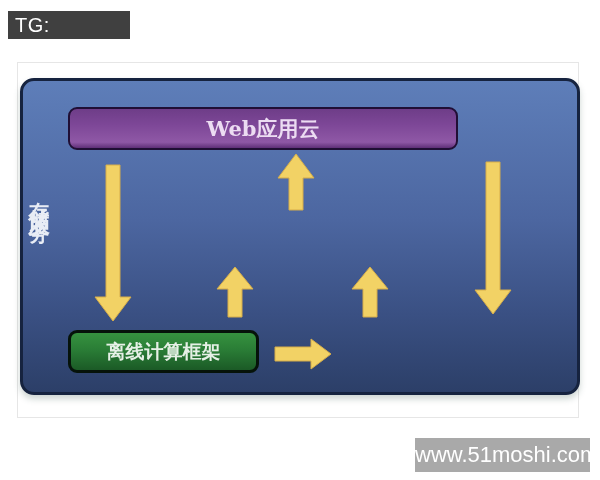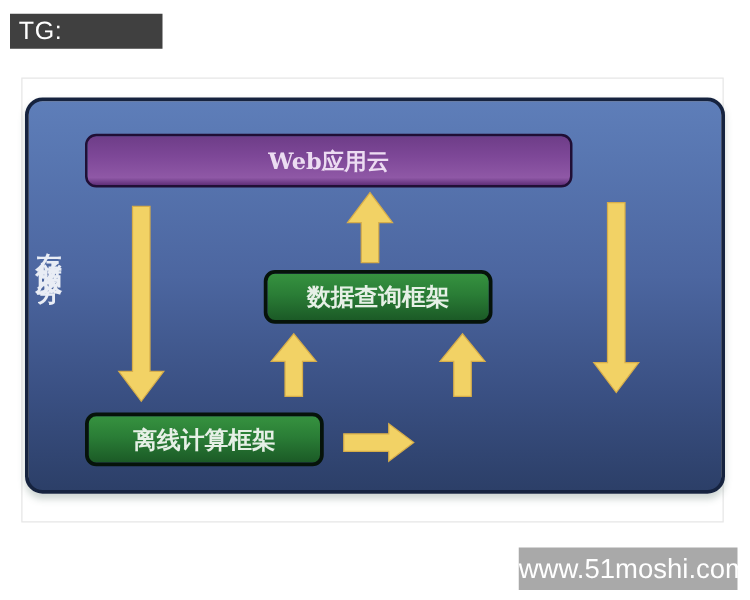--- a/index.html
+++ b/index.html
@@ -42,21 +42,21 @@
   .node {
     position: absolute; display: flex; align-items: center; justify-content: center;
     font-family: "DejaVu Serif", "Liberation Serif", serif; font-weight: bold;
     color: #f0ecf2; border-radius: 9px;
   }
 
   .node-purple {
     left: 45px; top: 26px; width: 390px; height: 43px;
     border: 2px solid #200f35;
     background: linear-gradient(180deg, #6e3d88 0%, #7d4797 40%, #8f58a6 85%, #5f2f78 100%);
-    font-size: 18px; color: #ecdcf2;
+    font-size: 21px; color: #ecdcf2;
   }
 
   .node-green {
     border: 3px solid #06130a;
     background: linear-gradient(180deg, #36923f 0%, #2a7d36 45%, #1b5a26 100%);
     font-size: 19px; color: #e6f0e6;
   }
 
   .node-query    { left: 188px; top: 135px; width: 183px; height: 43px; }
   .node-realtime { left: 45px;  top: 249px; width: 191px; height: 43px; }
@@ -84,23 +84,20 @@
     <polygon points="205,236 205,208 194,208 212,186 230,208 219,208 219,236"></polygon>
     <polygon points="340,236 340,208 329,208 347,186 365,208 354,208 354,236"></polygon>
     <polygon points="463,81 477,81 477,209 488,209 470,233 452,209 463,209"></polygon>
     <polygon points="252,266 288,266 288,258 308,273 288,288 288,280 252,280"></polygon>
   </svg>
 
   <div class="node node-purple">
     <span>Web应用云</span>
   </div>
 
-  <div class="node node-green node-query">
-    <span>数据查询框架</span>
-  </div>
 
   <div class="node node-green node-realtime">
     <span>离线计算框架</span>
   </div>
 
 
 </div>
 
 <div class="watermark">
   <span>www.51moshi.com</span>

